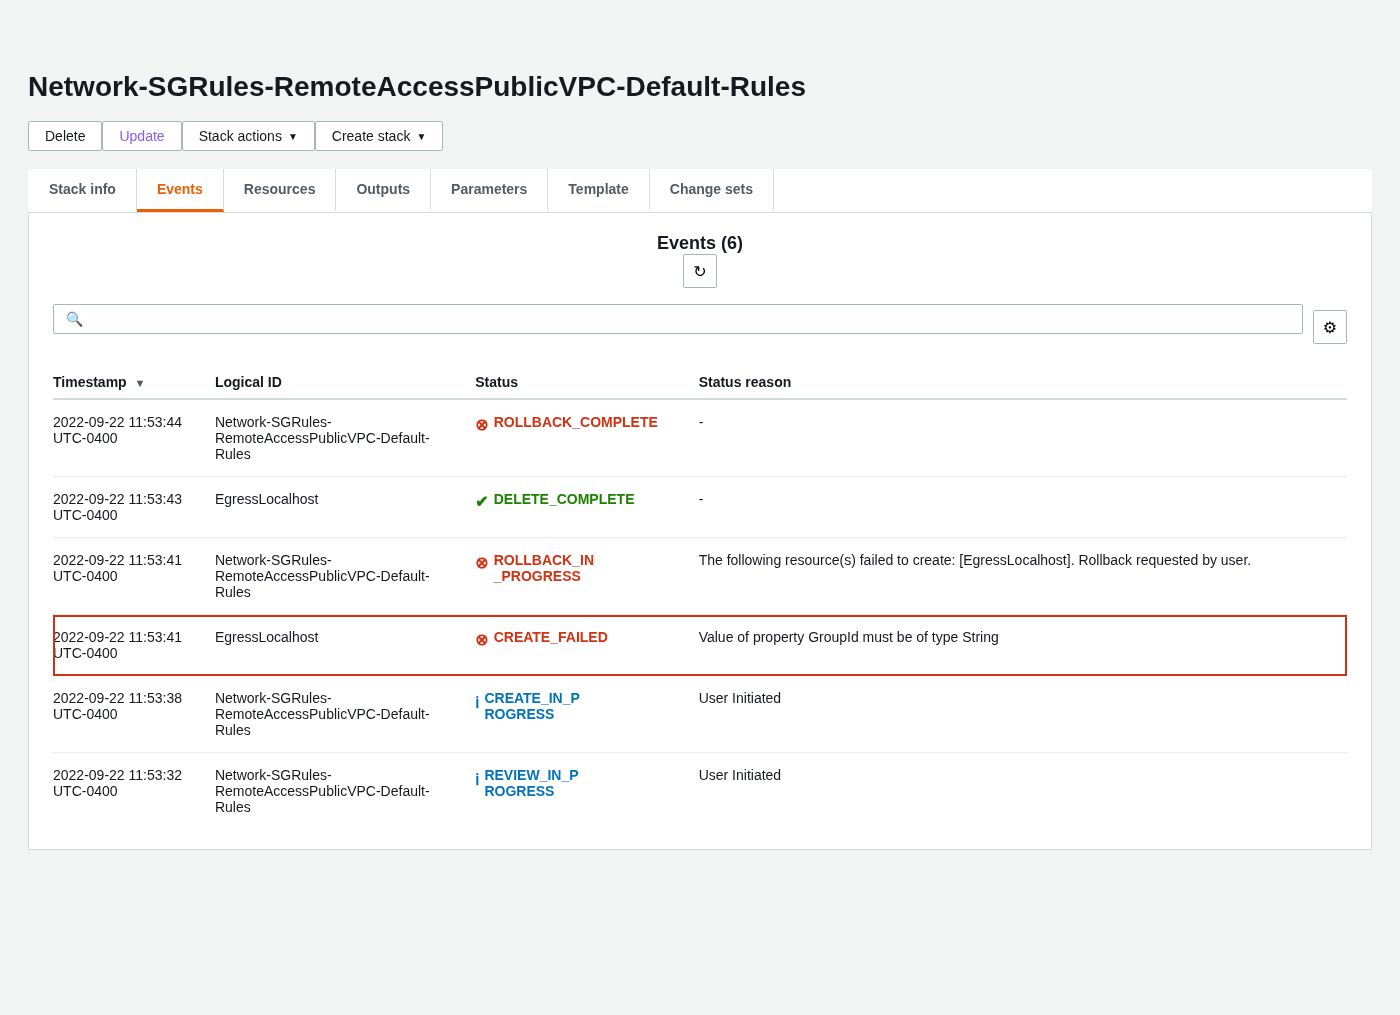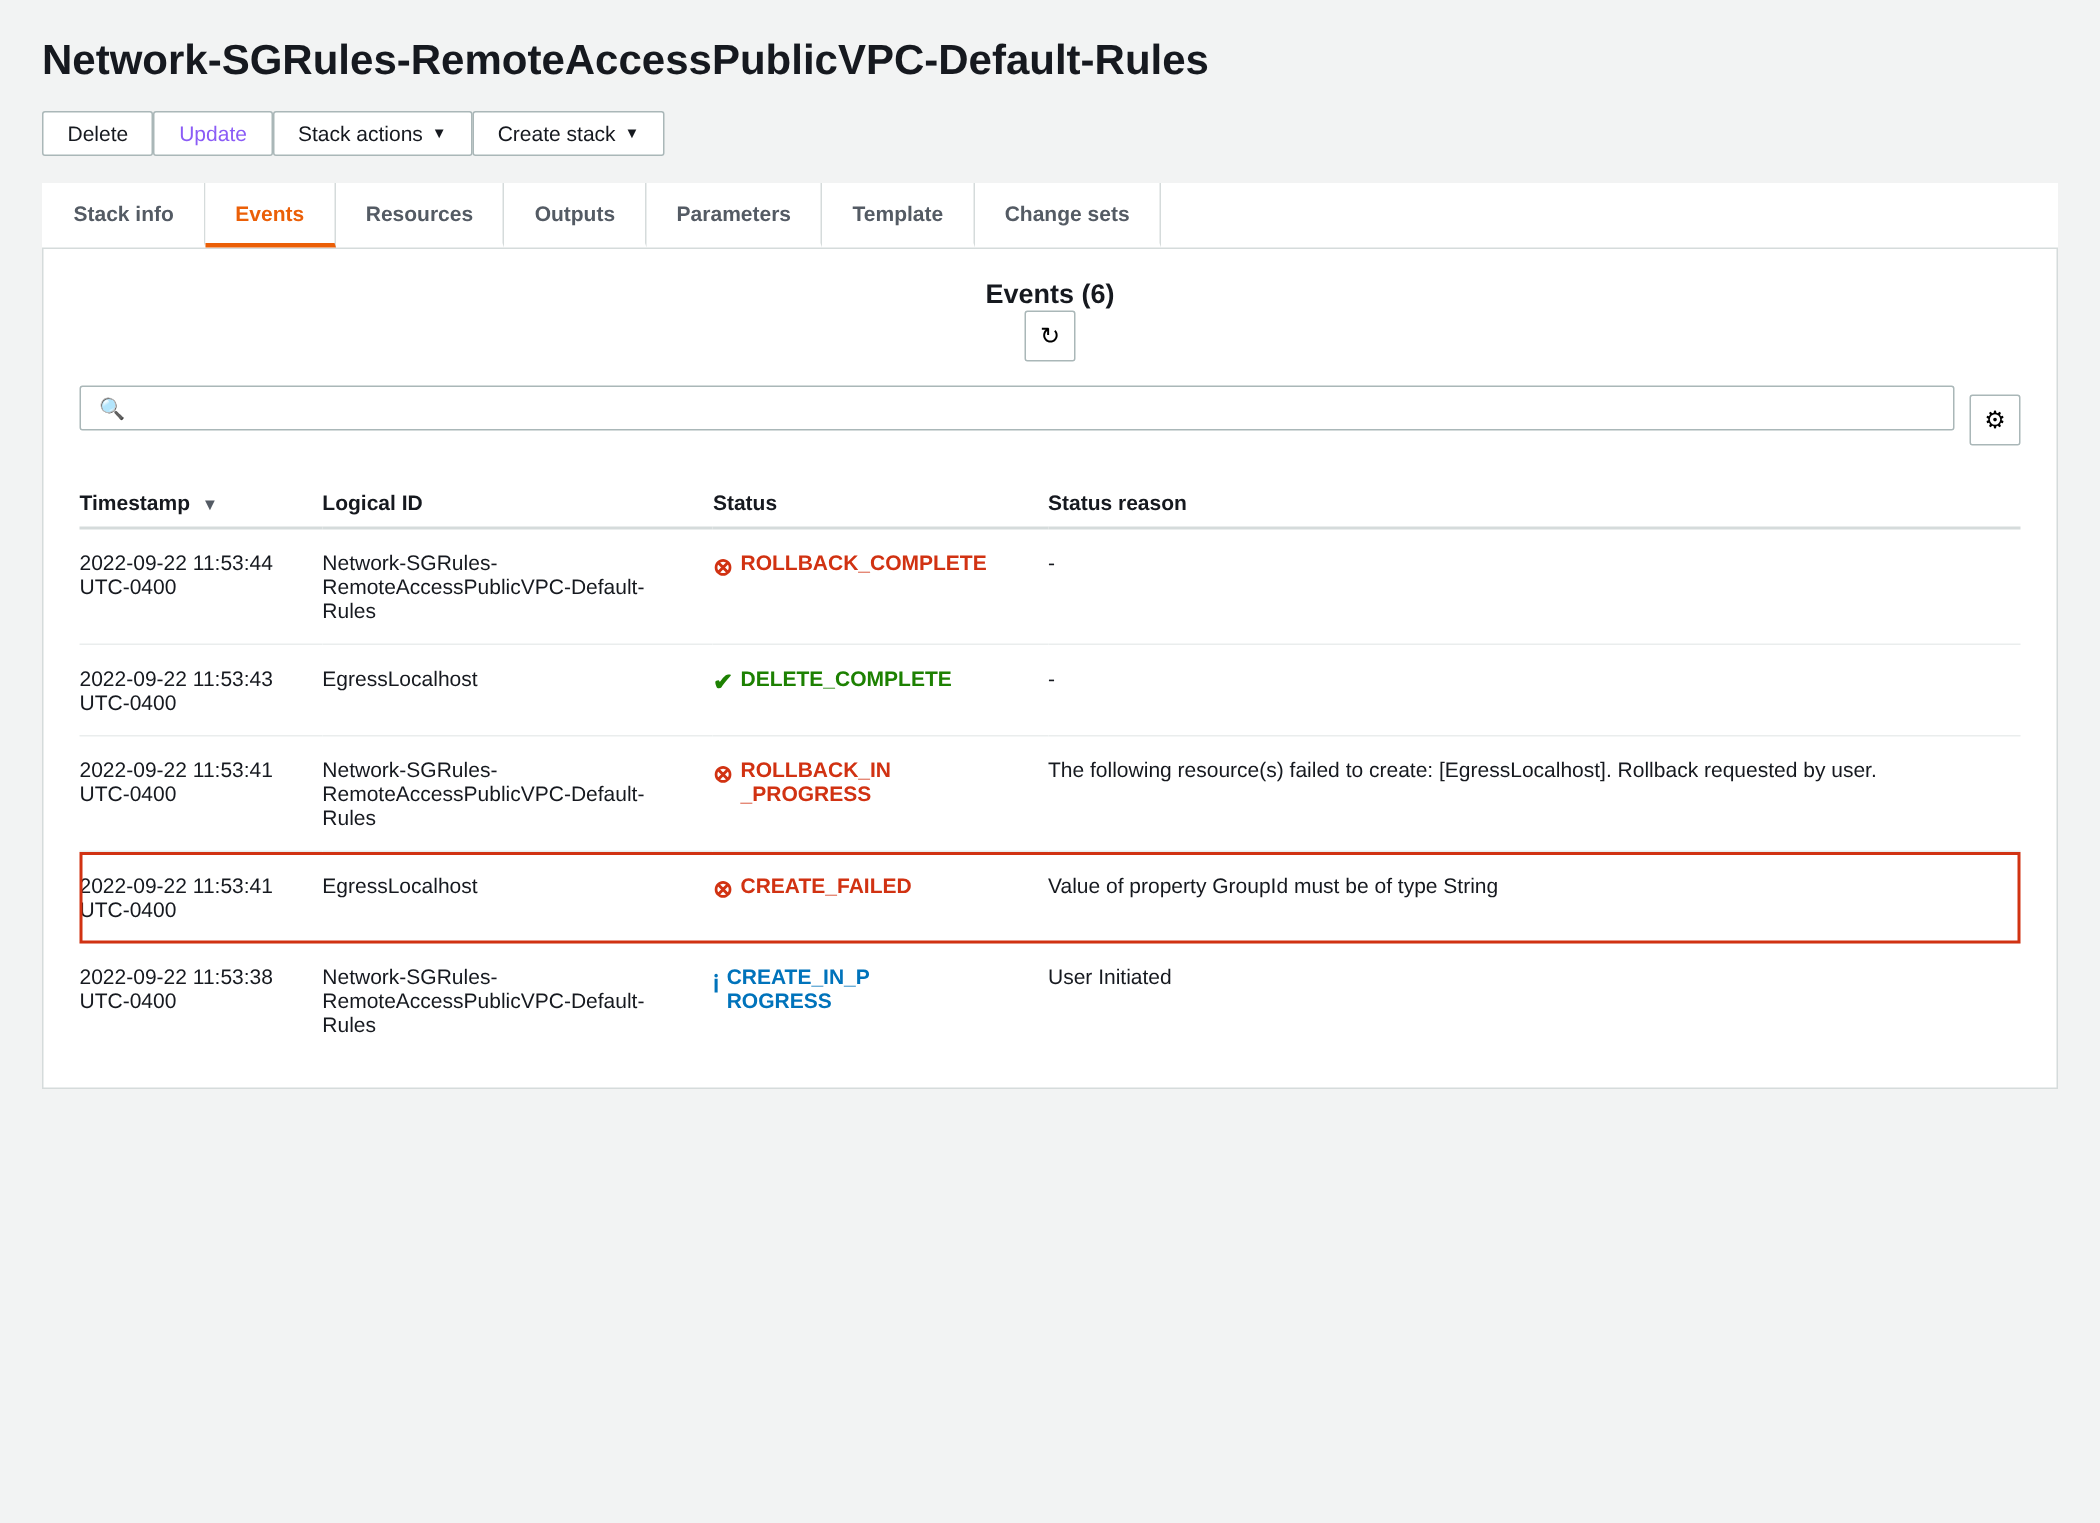--- a/index.html
+++ b/index.html
@@ -5,20 +5,21 @@
     * { box-sizing: border-box; margin: 0; padding: 0; }
     body {
       font-family: "Amazon Ember", Arial, sans-serif;
       background: #f2f3f3;
       font-size: 14px;
       color: #16191f;
     }
     .page-wrapper {
       padding: 24px 28px;
       max-width: 1400px;
+      margin-top: 47px;
     }
     .page-title {
       font-size: 28px;
       font-weight: 700;
       margin-bottom: 18px;
       color: #16191f;
     }
     .toolbar {
       display: flex;
       margin-bottom: 18px;
@@ -260,16 +261,28 @@
 UTC-0400</td>
             <td style="white-space: pre-line;">Network-SGRules-
 RemoteAccessPublicVPC-Default-
 Rules</td>
             <td>
               <div class="status-blue" style="white-space: pre-line;"><span class="status-icon">ℹ</span><span style="white-space: pre-line;">CREATE_IN_P
 ROGRESS</span></div>
             </td>
             <td>User Initiated</td>
           </tr>
+          <tr>
+            <td style="white-space: pre-line;">2022-09-22 11:53:32
+UTC-0400</td>
+            <td style="white-space: pre-line;">Network-SGRules-
+RemoteAccessPublicVPC-Default-
+Rules</td>
+            <td>
+              <div class="status-blue" style="white-space: pre-line;"><span class="status-icon">ℹ</span><span style="white-space: pre-line;">REVIEW_IN_P
+ROGRESS</span></div>
+            </td>
+            <td>User Initiated</td>
+          </tr>
         </tbody>
     </table>
   </div>
 </div>
 
 </body></html>

